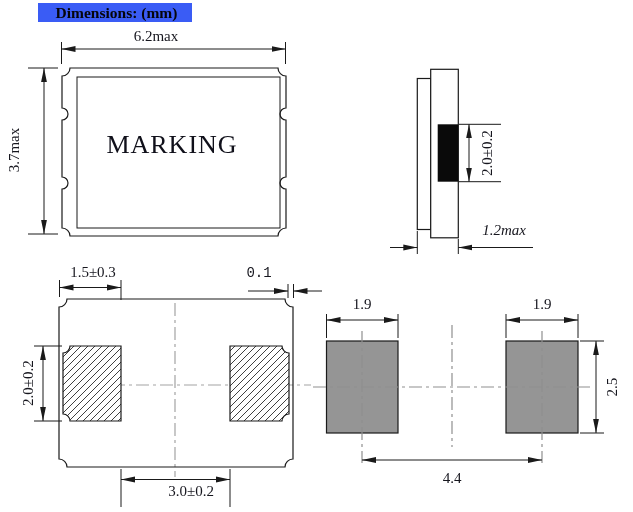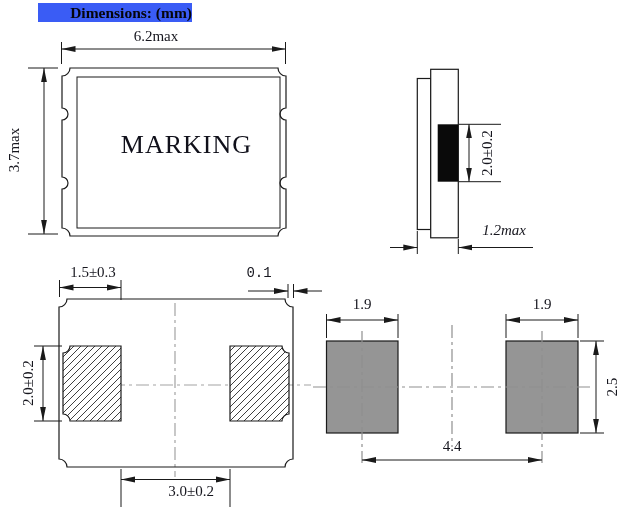--- a/index.html
+++ b/index.html
@@ -11,25 +11,25 @@
   .stage{position:absolute;left:0;top:0;width:633px;height:512px;}
   svg.drawing{position:absolute;left:0;top:0;}
   .lbl{
     position:absolute;font-size:15px;line-height:16px;text-align:center;
     white-space:nowrap;color:#16161e;
   }
   .rot{transform:rotate(-90deg);transform-origin:center center;}
   .hdr{
     position:absolute;left:38px;top:3px;width:154px;height:19px;
     background:#3a5cf5;color:#05050a;font-weight:bold;font-size:15.5px;
-    line-height:19px;padding-left:3px;box-sizing:border-box;text-align:right;
+    line-height:19px;padding-left:3px;box-sizing:border-box;text-align:center;
   }
   .marking{
     position:absolute;left:92px;top:130px;width:160px;height:30px;
-    font-size:26px;line-height:30px;text-align:right;letter-spacing:1px;color:#10101a;
+    font-size:26px;line-height:30px;text-align:center;letter-spacing:1px;color:#10101a;
   }
   .small{font-size:14px;font-family:Liberation Mono, monospace;}
   .cap{font-weight:bold;}
 </style>
 </head>
 <body>
 
 <div class="stage">
 
   <svg class="drawing" width="633" height="512" viewBox="0 0 633 512">
@@ -146,15 +146,15 @@
   <div class="lbl" style="left:464px;top:222px;width:80px;font-style:italic;">1.2max</div>
 
   <div class="lbl" style="left:53px;top:264px;width:80px;">1.5±0.3</div>
   <div class="lbl small" style="left:239px;top:265px;width:40px;">0.1</div>
   <div class="lbl rot" style="left:-12px;top:375px;width:80px;">2.0±0.2</div>
   <div class="lbl" style="left:134px;top:483px;width:80px;text-align:right;">3.0±0.2</div>
 
   <div class="lbl" style="left:332px;top:296px;width:60px;">1.9</div>
   <div class="lbl" style="left:512px;top:296px;width:60px;">1.9</div>
   <div class="lbl rot" style="left:572px;top:379px;width:80px;">2.5</div>
-  <div class="lbl" style="left:422px;top:438px;width:60px;">4.4</div>
+  <div class="lbl" style="left:422px;top:470px;width:60px;">4.4</div>
 
 </div>
 
 </body></html>

